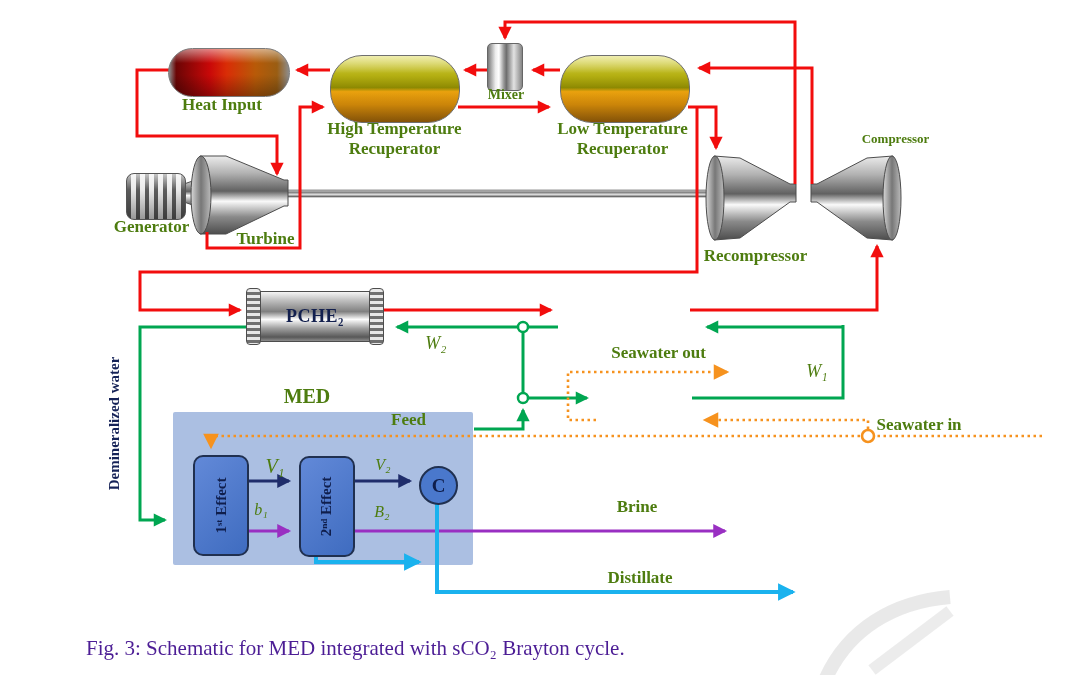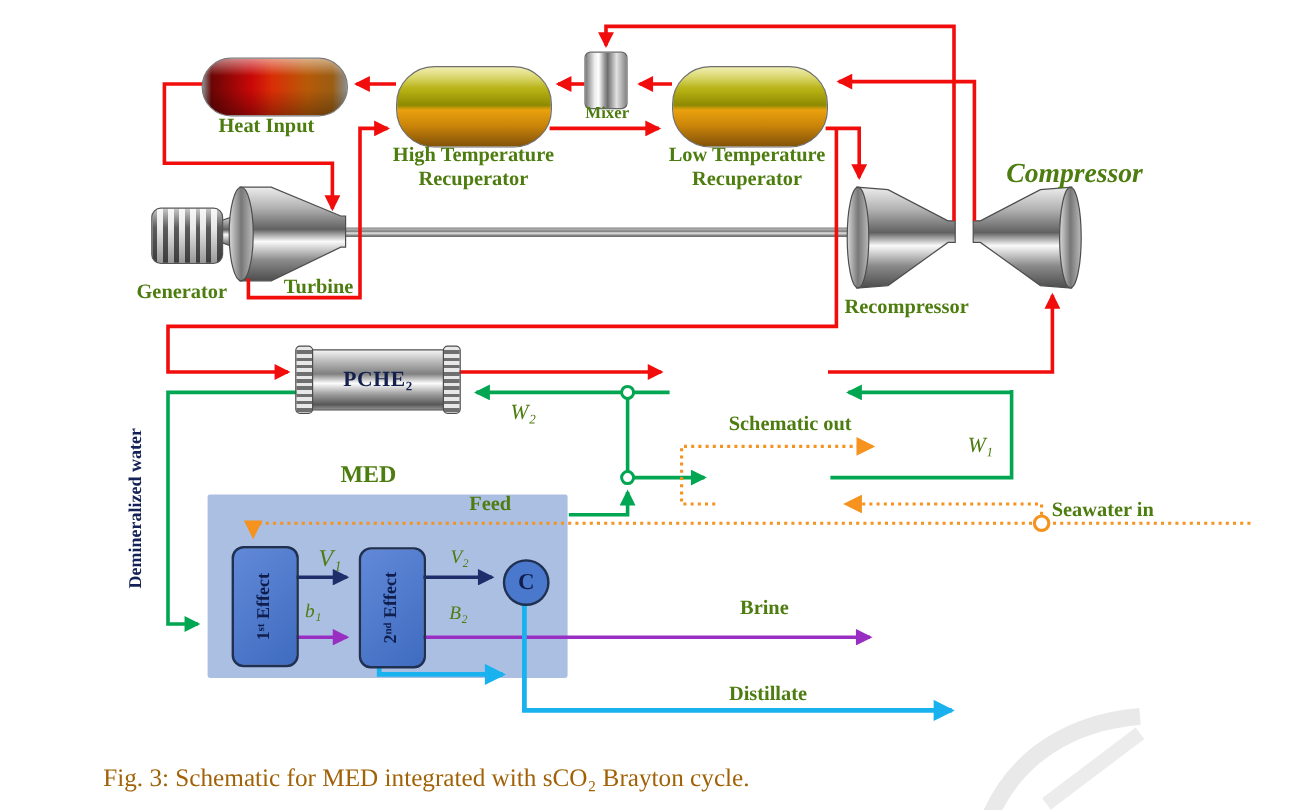--- a/index.html
+++ b/index.html
@@ -34,21 +34,21 @@
                  repeating-linear-gradient(90deg,#5c5c5c 0 4px,#e9e9e9 4px 9px);}
   
   .effect{background:linear-gradient(135deg,#6289d8,#3f6cc0);border:2px solid #203050;border-radius:10px;}
   .effect .vtxt{transform:rotate(-90deg);white-space:nowrap;font-weight:bold;font-size:15px;color:#0f1e4c;}
   .cond{border-radius:50%;background:#4a78cc;border:2px solid #203050;font-weight:bold;font-size:19px;color:#0f1e4c;}
   
   .lab{position:absolute;z-index:2;font-weight:bold;color:#4d7c0f;text-align:center;line-height:1.15;}
   .stream{font-style:italic;font-weight:400;font-size:18px;}
   .vlabel{position:absolute;z-index:2;font-weight:bold;font-size:15px;color:#152257;text-align:center;
           transform:rotate(-90deg);white-space:nowrap;}
-  .caption{position:absolute;z-index:2;font-weight:normal;font-size:21px;color:#a16207;text-align:left;}
+  .caption{position:absolute;z-index:2;font-weight:normal;font-size:21px;color:#4c1d95;text-align:left;}
 </style>
 </head>
 <body>
 
 <div class="canvas">
 
   <div class="med-box" style="left:173px;top:412px;width:300px;height:153px;"></div>
 
   <svg class="wires" width="1080" height="675" viewBox="0 0 1080 675">
     <defs>
@@ -192,28 +192,28 @@
     <span class="vtxt">2ⁿᵈ Effect</span>
   </div>
   <div class="blk cond" style="left:419px;top:466px;width:35px;height:35px;">
     <span>C</span>
   </div>
 
   <div class="lab" style="left:156px;top:95px;width:132px;font-size:17px;">Heat Input</div>
   <div class="lab" style="left:312px;top:119px;width:165px;font-size:17px;">High Temperature Recuperator</div>
   <div class="lab" style="left:476px;top:87px;width:60px;font-size:14px;">Mixer</div>
   <div class="lab" style="left:540px;top:119px;width:165px;font-size:17px;">Low Temperature Recuperator</div>
-  <div class="lab" style="left:833px;top:132px;width:125px;font-size:23px;font-style:italic;">Compressor</div>
-  <div class="lab" style="left:99px;top:217px;width:105px;font-size:17px;margin-top:16px;">Generator</div>
+  <div class="lab" style="left:833px;top:132px;width:125px;font-size:13px;">Compressor</div>
+  <div class="lab" style="left:99px;top:217px;width:105px;font-size:17px;">Generator</div>
   <div class="lab" style="left:218px;top:229px;width:95px;font-size:17px;">Turbine</div>
   <div class="lab" style="left:688px;top:246px;width:135px;font-size:17px;">Recompressor</div>
 
   <div class="lab stream" style="left:416px;top:333px;width:40px;">W₂</div>
   <div class="lab stream" style="left:797px;top:361px;width:40px;">W₁</div>
-  <div class="lab" style="left:591px;top:343px;width:135px;font-size:17px;">Schematic out</div>
+  <div class="lab" style="left:591px;top:343px;width:135px;font-size:17px;">Seawater out</div>
   <div class="lab" style="left:849px;top:415px;width:140px;font-size:17px;font-family:Liberation Serif, serif;">Seawater in</div>
   <div class="lab" style="left:381px;top:410px;width:55px;font-size:17px;">Feed</div>
   <div class="lab" style="left:272px;top:385px;width:70px;font-size:20px;">MED</div>
   <div class="vlabel" style="left:19px;top:415px;width:190px;">Demineralized water</div>
 
   <div class="lab stream" style="left:260px;top:455px;width:30px;font-size:20px;">V₁</div>
   <div class="lab stream" style="left:246px;top:501px;width:30px;font-size:16px;">b₁</div>
   <div class="lab stream" style="left:368px;top:456px;width:30px;font-size:16px;">V₂</div>
   <div class="lab stream" style="left:366px;top:503px;width:32px;font-size:16px;">B₂</div>
   <div class="lab" style="left:592px;top:497px;width:90px;font-size:17px;">Brine</div>

